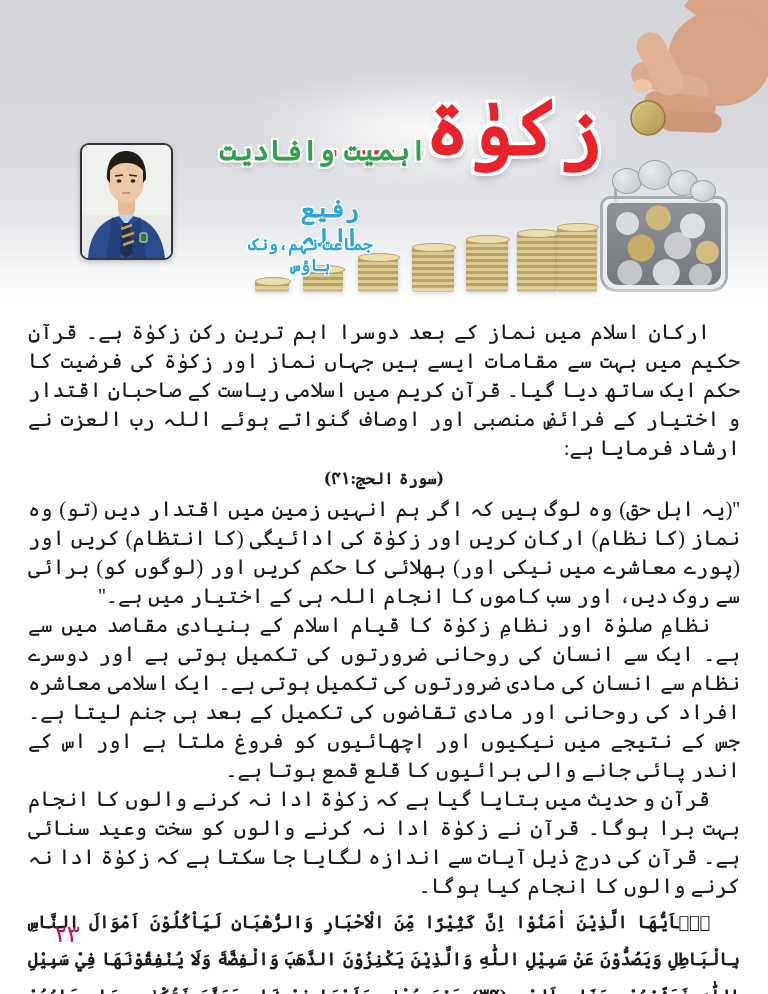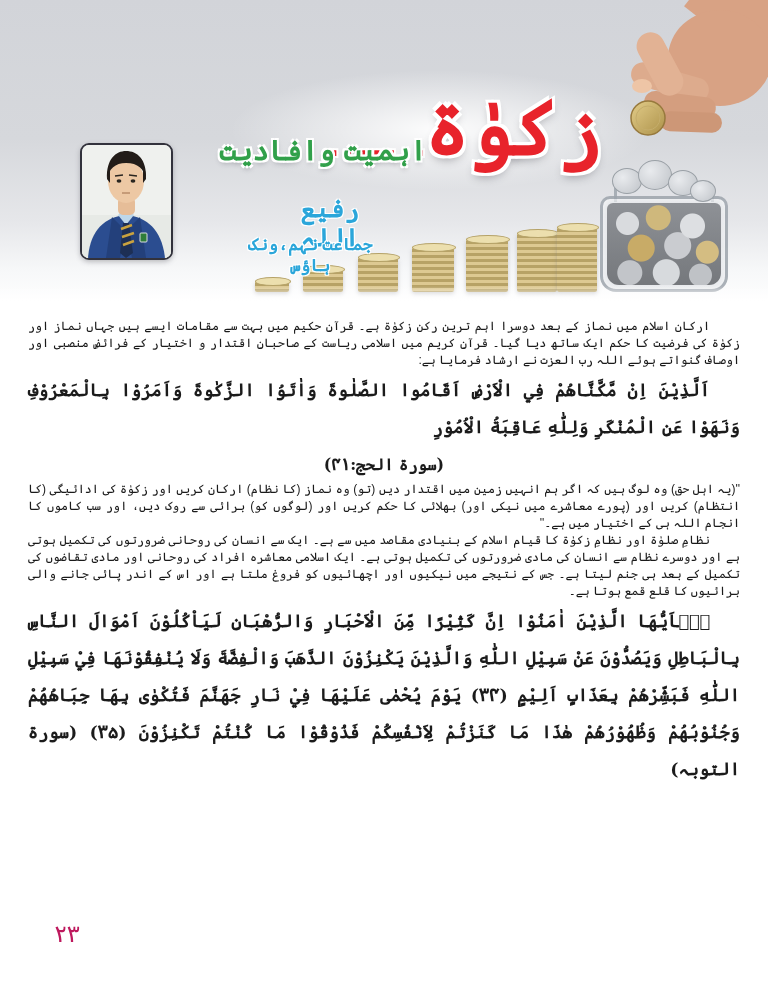--- a/index.html
+++ b/index.html
@@ -76,21 +76,21 @@
                  font-size:25px; color:#2ba6da;
                  text-shadow:-1px -1px 0 #fff, 1px -1px 0 #fff, -1px 1px 0 #fff, 1px 1px 0 #fff; }
   .author-class { position:absolute; left:238px; top:234px; width:145px; text-align:center; direction:rtl;
                   font-family:Liberation Sans, sans-serif; font-weight:bold;
                   font-size:17px; color:#2ba6da;
                   text-shadow:-1px -1px 0 #fff, 1px -1px 0 #fff, -1px 1px 0 #fff, 1px 1px 0 #fff; }
 
   
   .article { position:absolute; left:0; top:312px; width:768px; padding:6px 28px 0 28px;
              direction:rtl; color:#1b1b1b; }
-  .urdu { font-family:Liberation Sans, sans-serif; font-size:12px; line-height:17px;
+  .urdu { font-family:Liberation Serif, serif; font-size:21px; line-height:29px;
           text-align:justify; }
   .indent { text-indent:30px; }
   .arabic { font-family:"DejaVu Serif", serif; font-weight:bold; font-size:17.5px;
             line-height:37px; text-align:justify; margin:3px 0; }
   .verse-ref { font-family:"DejaVu Serif", serif; font-weight:bold; font-size:16px;
                text-align:center; line-height:32px; }
 
   .page-number { position:absolute; left:54px; top:922px; font-family:"DejaVu Serif", serif;
                  font-size:22px; color:#be185d; }
 </style>
@@ -169,22 +169,22 @@
     <div class="title-dots">.......</div>
     <div class="subtitle">اہمیت وافادیت</div>
     <div class="author-name">رفیع اللہ</div>
     <div class="author-class">جماعت نہم،ونک ہاؤس</div>
 
     <div class="floor"></div>
   </div>
 
   <div class="article">
     <p class="urdu indent">ارکان اسلام میں نماز کے بعد دوسرا اہم ترین رکن زکوٰۃ ہے۔ قرآنِ حکیم میں بہت سے مقامات ایسے ہیں جہاں نماز اور زکوٰۃ کی فرضیت کا حکم ایک ساتھ دیا گیا۔ قرآنِ کریم میں اسلامی ریاست کے صاحبانِ اقتدار و اختیار کے فرائضِ منصبی اور اوصاف گنواتے ہوئے اللہ رب العزت نے ارشاد فرمایا ہے:</p>
-    <p class="arabic indent">اَلَّذِيْنَ اِنْ مَّكَّنَّاهُمْ فِي الْاَرْضِ اَقَامُوا الصَّلٰوةَ وَاٰتَوُا الزَّكٰوةَ وَاَمَرُوْا بِالْمَعْرُوْفِ وَنَهَوْا عَنِ الْمُنْكَرِ وَلِلّٰهِ عَاقِبَةُ الْاُمُوْرِ</p>
     <div class="verse-ref">(سورۃ الحج:۴۱)</div>
     <p class="urdu">''(یہ اہل حق) وہ لوگ ہیں کہ اگر ہم انہیں زمین میں اقتدار دیں (تو) وہ نماز (کا نظام) ارکان کریں اور زکوٰۃ کی ادائیگی (کا انتظام) کریں اور (پورے معاشرے میں نیکی اور) بھلائی کا حکم کریں اور (لوگوں کو) برائی سے روک دیں، اور سب کاموں کا انجام اللہ ہی کے اختیار میں ہے۔''</p>
     <p class="urdu indent">نظامِ صلوٰۃ اور نظامِ زکوٰۃ کا قیام اسلام کے بنیادی مقاصد میں سے ہے۔ ایک سے انسان کی روحانی ضرورتوں کی تکمیل ہوتی ہے اور دوسرے نظام سے انسان کی مادی ضرورتوں کی تکمیل ہوتی ہے۔ ایک اسلامی معاشرہ افراد کی روحانی اور مادی تقاضوں کی تکمیل کے بعد ہی جنم لیتا ہے۔ جس کے نتیجے میں نیکیوں اور اچھائیوں کو فروغ ملتا ہے اور اس کے اندر پائی جانے والی برائیوں کا قلع قمع ہوتا ہے۔</p>
+    <p class="urdu indent">قرآن و حدیث میں بتایا گیا ہے کہ زکوٰۃ ادا نہ کرنے والوں کا انجام بہت برا ہوگا۔ قرآن نے زکوٰۃ ادا نہ کرنے والوں کو سخت وعید سنائی ہے۔ قرآن کی درج ذیل آیات سے اندازہ لگایا جا سکتا ہے کہ زکوٰۃ ادا نہ کرنے والوں کا انجام کیا ہوگا۔</p>
     <p class="arabic indent">يٰۤاَيُّهَا الَّذِيْنَ اٰمَنُوْا اِنَّ كَثِيْرًا مِّنَ الْاَحْبَارِ وَالرُّهْبَانِ لَيَاْكُلُوْنَ اَمْوَالَ النَّاسِ بِالْبَاطِلِ وَيَصُدُّوْنَ عَنْ سَبِيْلِ اللّٰهِ وَالَّذِيْنَ يَكْنِزُوْنَ الذَّهَبَ وَالْفِضَّةَ وَلَا يُنْفِقُوْنَهَا فِيْ سَبِيْلِ اللّٰهِ فَبَشِّرْهُمْ بِعَذَابٍ اَلِيْمٍ (۳۴) يَوْمَ يُحْمٰى عَلَيْهَا فِيْ نَارِ جَهَنَّمَ فَتُكْوٰى بِهَا جِبَاهُهُمْ وَجُنُوْبُهُمْ وَظُهُوْرُهُمْ هٰذَا مَا كَنَزْتُمْ لِاَنْفُسِكُمْ فَذُوْقُوْا مَا كُنْتُمْ تَكْنِزُوْنَ (۳۵) (سورۃ التوبہ)</p>
 
   </div>
 
   <div class="page-number">۲۳</div>
 </div>
 
 </body></html>

